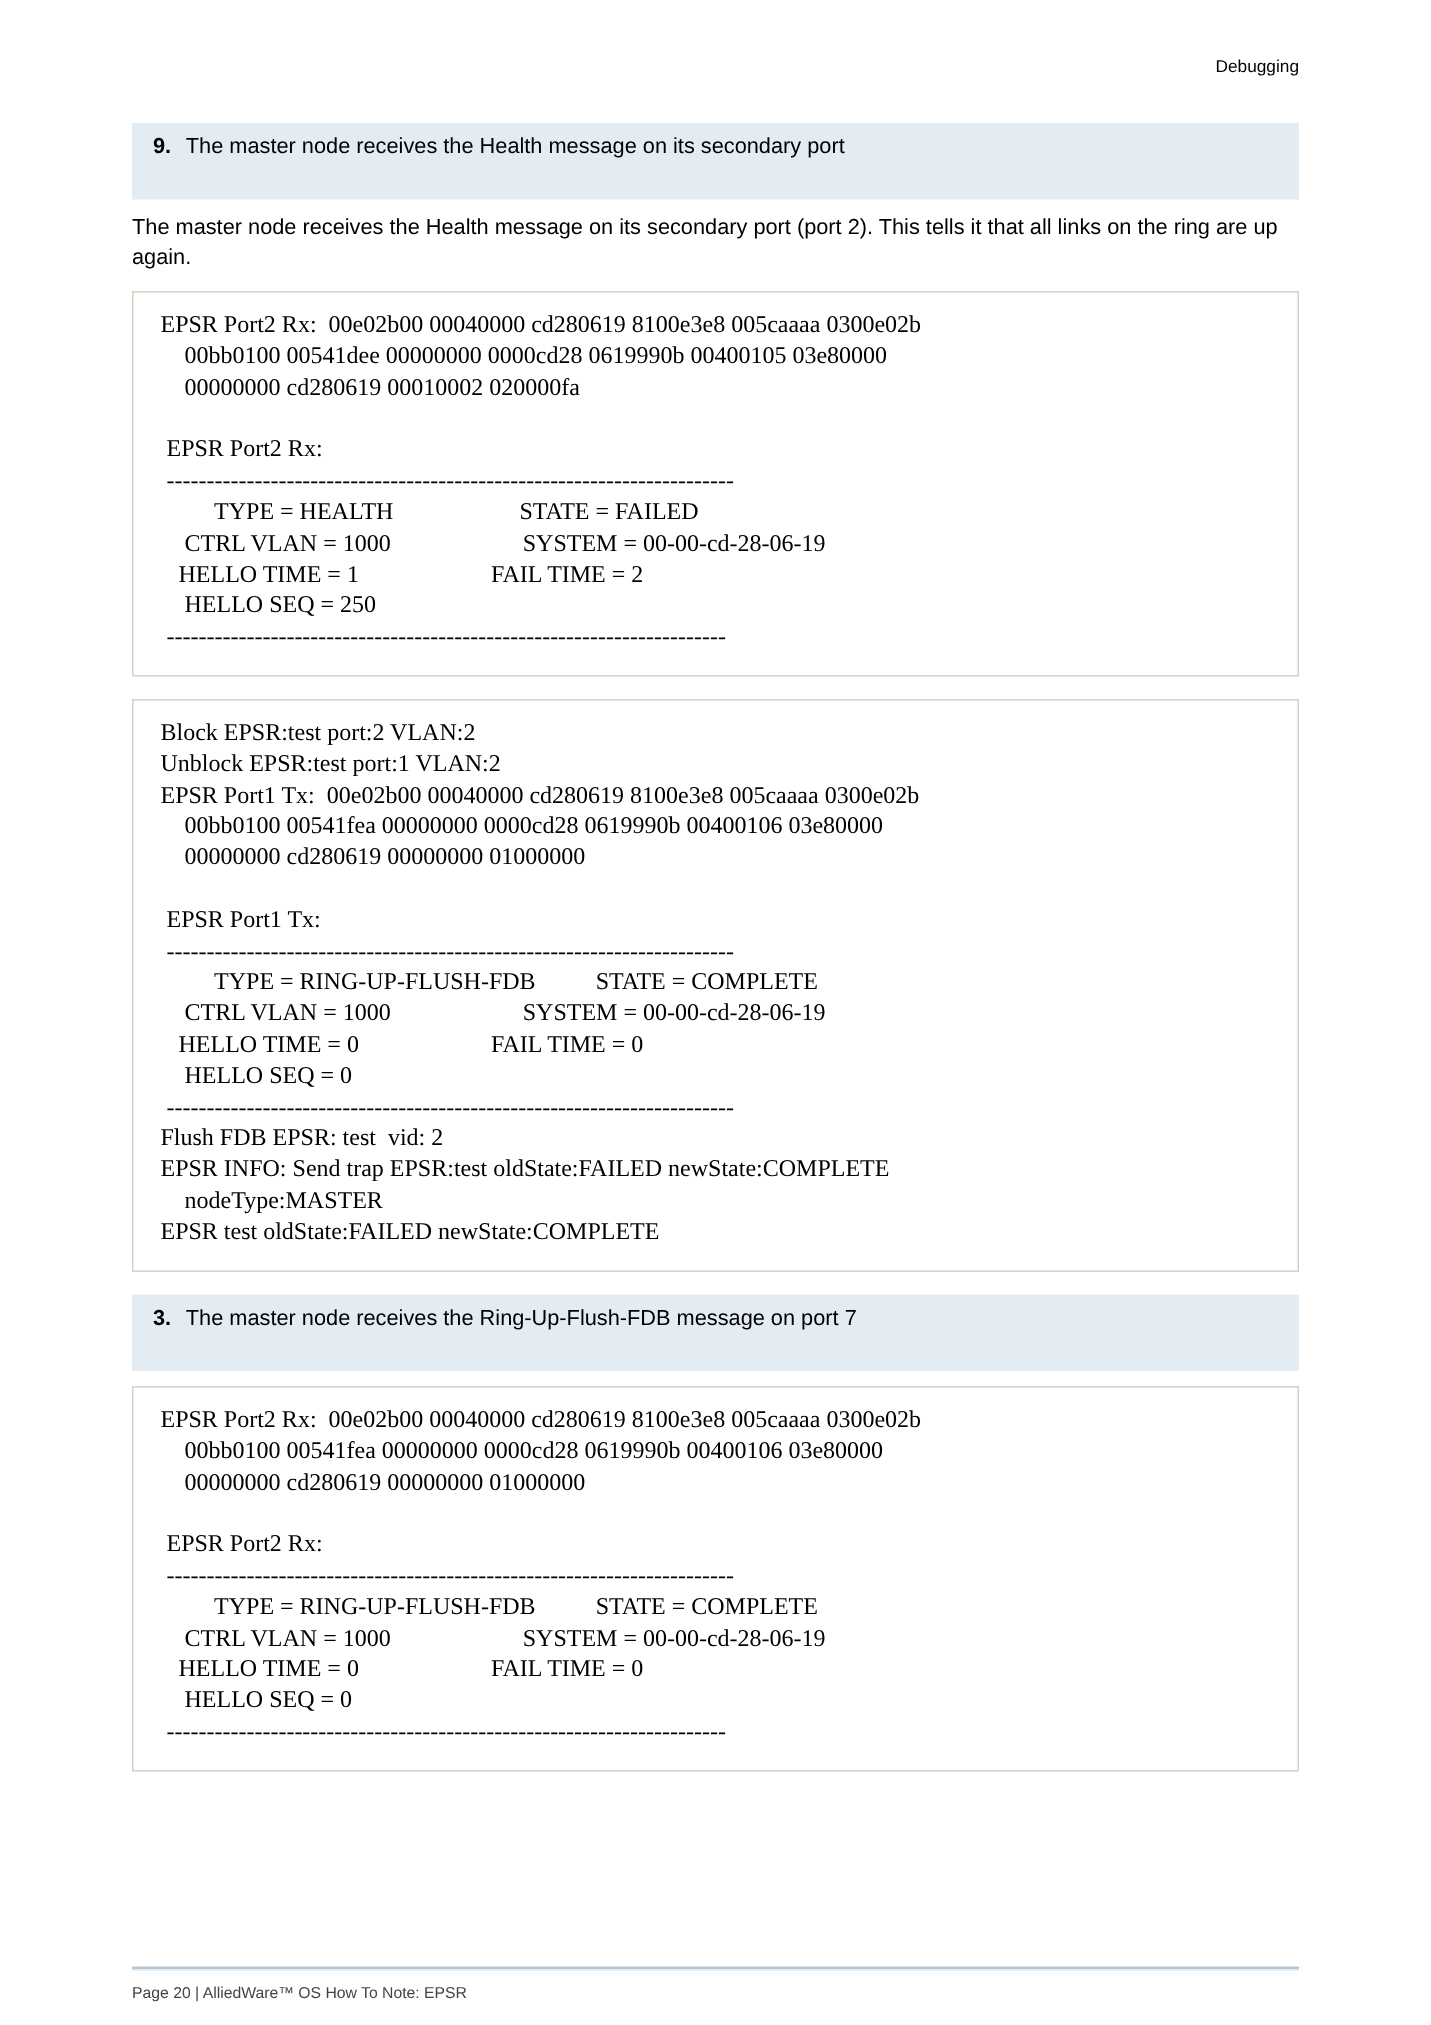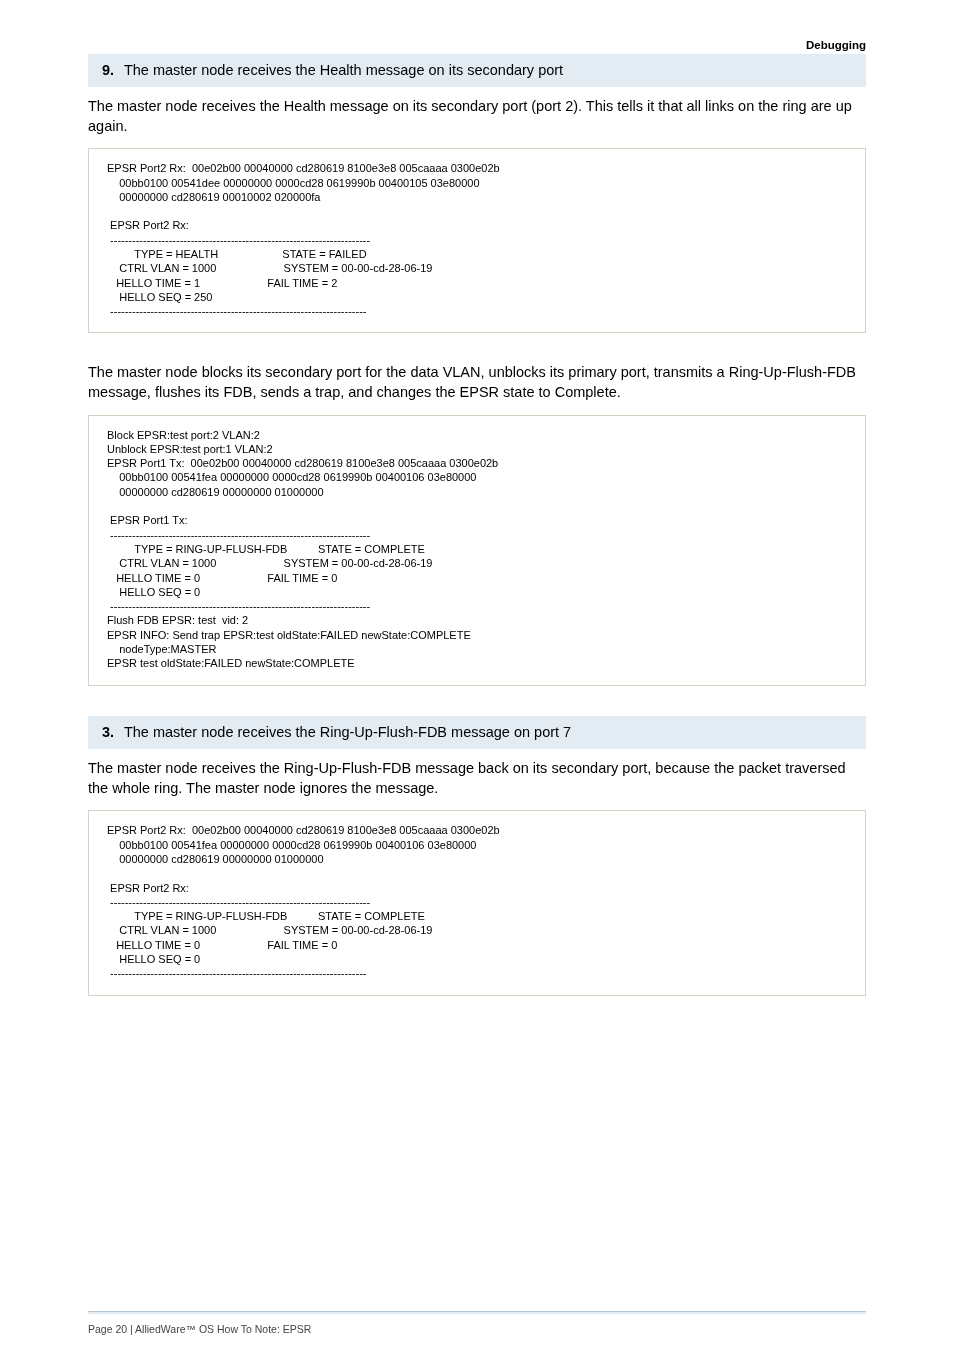--- a/index.html
+++ b/index.html
@@ -20,47 +20,48 @@
   .page {
     width: 954px;
     min-height: 1350px;
     margin: 0 auto;
     padding: 38px 88px 40px 88px;
     position: relative;
   }
   .header-eyebrow {
     text-align: right;
     font-size: 11.5px;
-    font-weight: 700;
+    font-weight: 400;
+    margin-bottom: 28px;
   }
   .step-band {
     background: var(--band-bg);
-    padding: 7px 10px 7px 14px;
+    padding: 7px 10px 25px 14px;
     margin-bottom: 10px;
   }
   .step-band .num {
     font-weight: 700;
     display: inline-block;
     margin-right: 6px;
   }
   .step-band .title {
     font-weight: 400;
   }
   p.body {
     margin: 6px 0 12px 0;
   }
   .code-block {
     border: 1px solid var(--code-border);
     padding: 12px 18px 14px 18px;
-    font-family: Liberation Sans, sans-serif;
-    font-size: 11px;
+    font-family: Liberation Serif, serif;
+    font-size: 16px;
     line-height: 1.30;
     white-space: pre;
     overflow: hidden;
-    margin-bottom: 30px;
+    margin-bottom: 15px;
   }
   .footer-rule {
     position: absolute;
     left: 88px;
     right: 88px;
     bottom: 36px;
     height: 3px;
     background: linear-gradient(to bottom, #b7c6d5 0%, #b7c6d5 50%, #e4ecf3 50%, #e4ecf3 100%);
   }
   .footer-text {
@@ -88,21 +89,20 @@
     00000000 cd280619 00010002 020000fa
 
  EPSR Port2 Rx:
  -----------------------------------------------------------------------
          TYPE = HEALTH                     STATE = FAILED
     CTRL VLAN = 1000                      SYSTEM = 00-00-cd-28-06-19
    HELLO TIME = 1                      FAIL TIME = 2
     HELLO SEQ = 250
  ----------------------------------------------------------------------</div>
 
-  <p class="body">The master node blocks its secondary port for the data VLAN, unblocks its primary port, transmits a Ring-Up-Flush-FDB message, flushes its FDB, sends a trap, and changes the EPSR state to Complete.</p>
   <div class="code-block">Block EPSR:test port:2 VLAN:2
 Unblock EPSR:test port:1 VLAN:2
 EPSR Port1 Tx:  00e02b00 00040000 cd280619 8100e3e8 005caaaa 0300e02b
     00bb0100 00541fea 00000000 0000cd28 0619990b 00400106 03e80000
     00000000 cd280619 00000000 01000000
 
  EPSR Port1 Tx:
  -----------------------------------------------------------------------
          TYPE = RING-UP-FLUSH-FDB          STATE = COMPLETE
     CTRL VLAN = 1000                      SYSTEM = 00-00-cd-28-06-19
@@ -111,21 +111,20 @@
  -----------------------------------------------------------------------
 Flush FDB EPSR: test  vid: 2
 EPSR INFO: Send trap EPSR:test oldState:FAILED newState:COMPLETE
     nodeType:MASTER
 EPSR test oldState:FAILED newState:COMPLETE</div>
 
   <div class="step-band">
     <span class="num">3.</span>
     <span class="title">The master node receives the Ring-Up-Flush-FDB message on port 7</span>
   </div>
-  <p class="body">The master node receives the Ring-Up-Flush-FDB message back on its secondary port, because the packet traversed the whole ring. The master node ignores the message.</p>
   <div class="code-block">EPSR Port2 Rx:  00e02b00 00040000 cd280619 8100e3e8 005caaaa 0300e02b
     00bb0100 00541fea 00000000 0000cd28 0619990b 00400106 03e80000
     00000000 cd280619 00000000 01000000
 
  EPSR Port2 Rx:
  -----------------------------------------------------------------------
          TYPE = RING-UP-FLUSH-FDB          STATE = COMPLETE
     CTRL VLAN = 1000                      SYSTEM = 00-00-cd-28-06-19
    HELLO TIME = 0                      FAIL TIME = 0
     HELLO SEQ = 0

